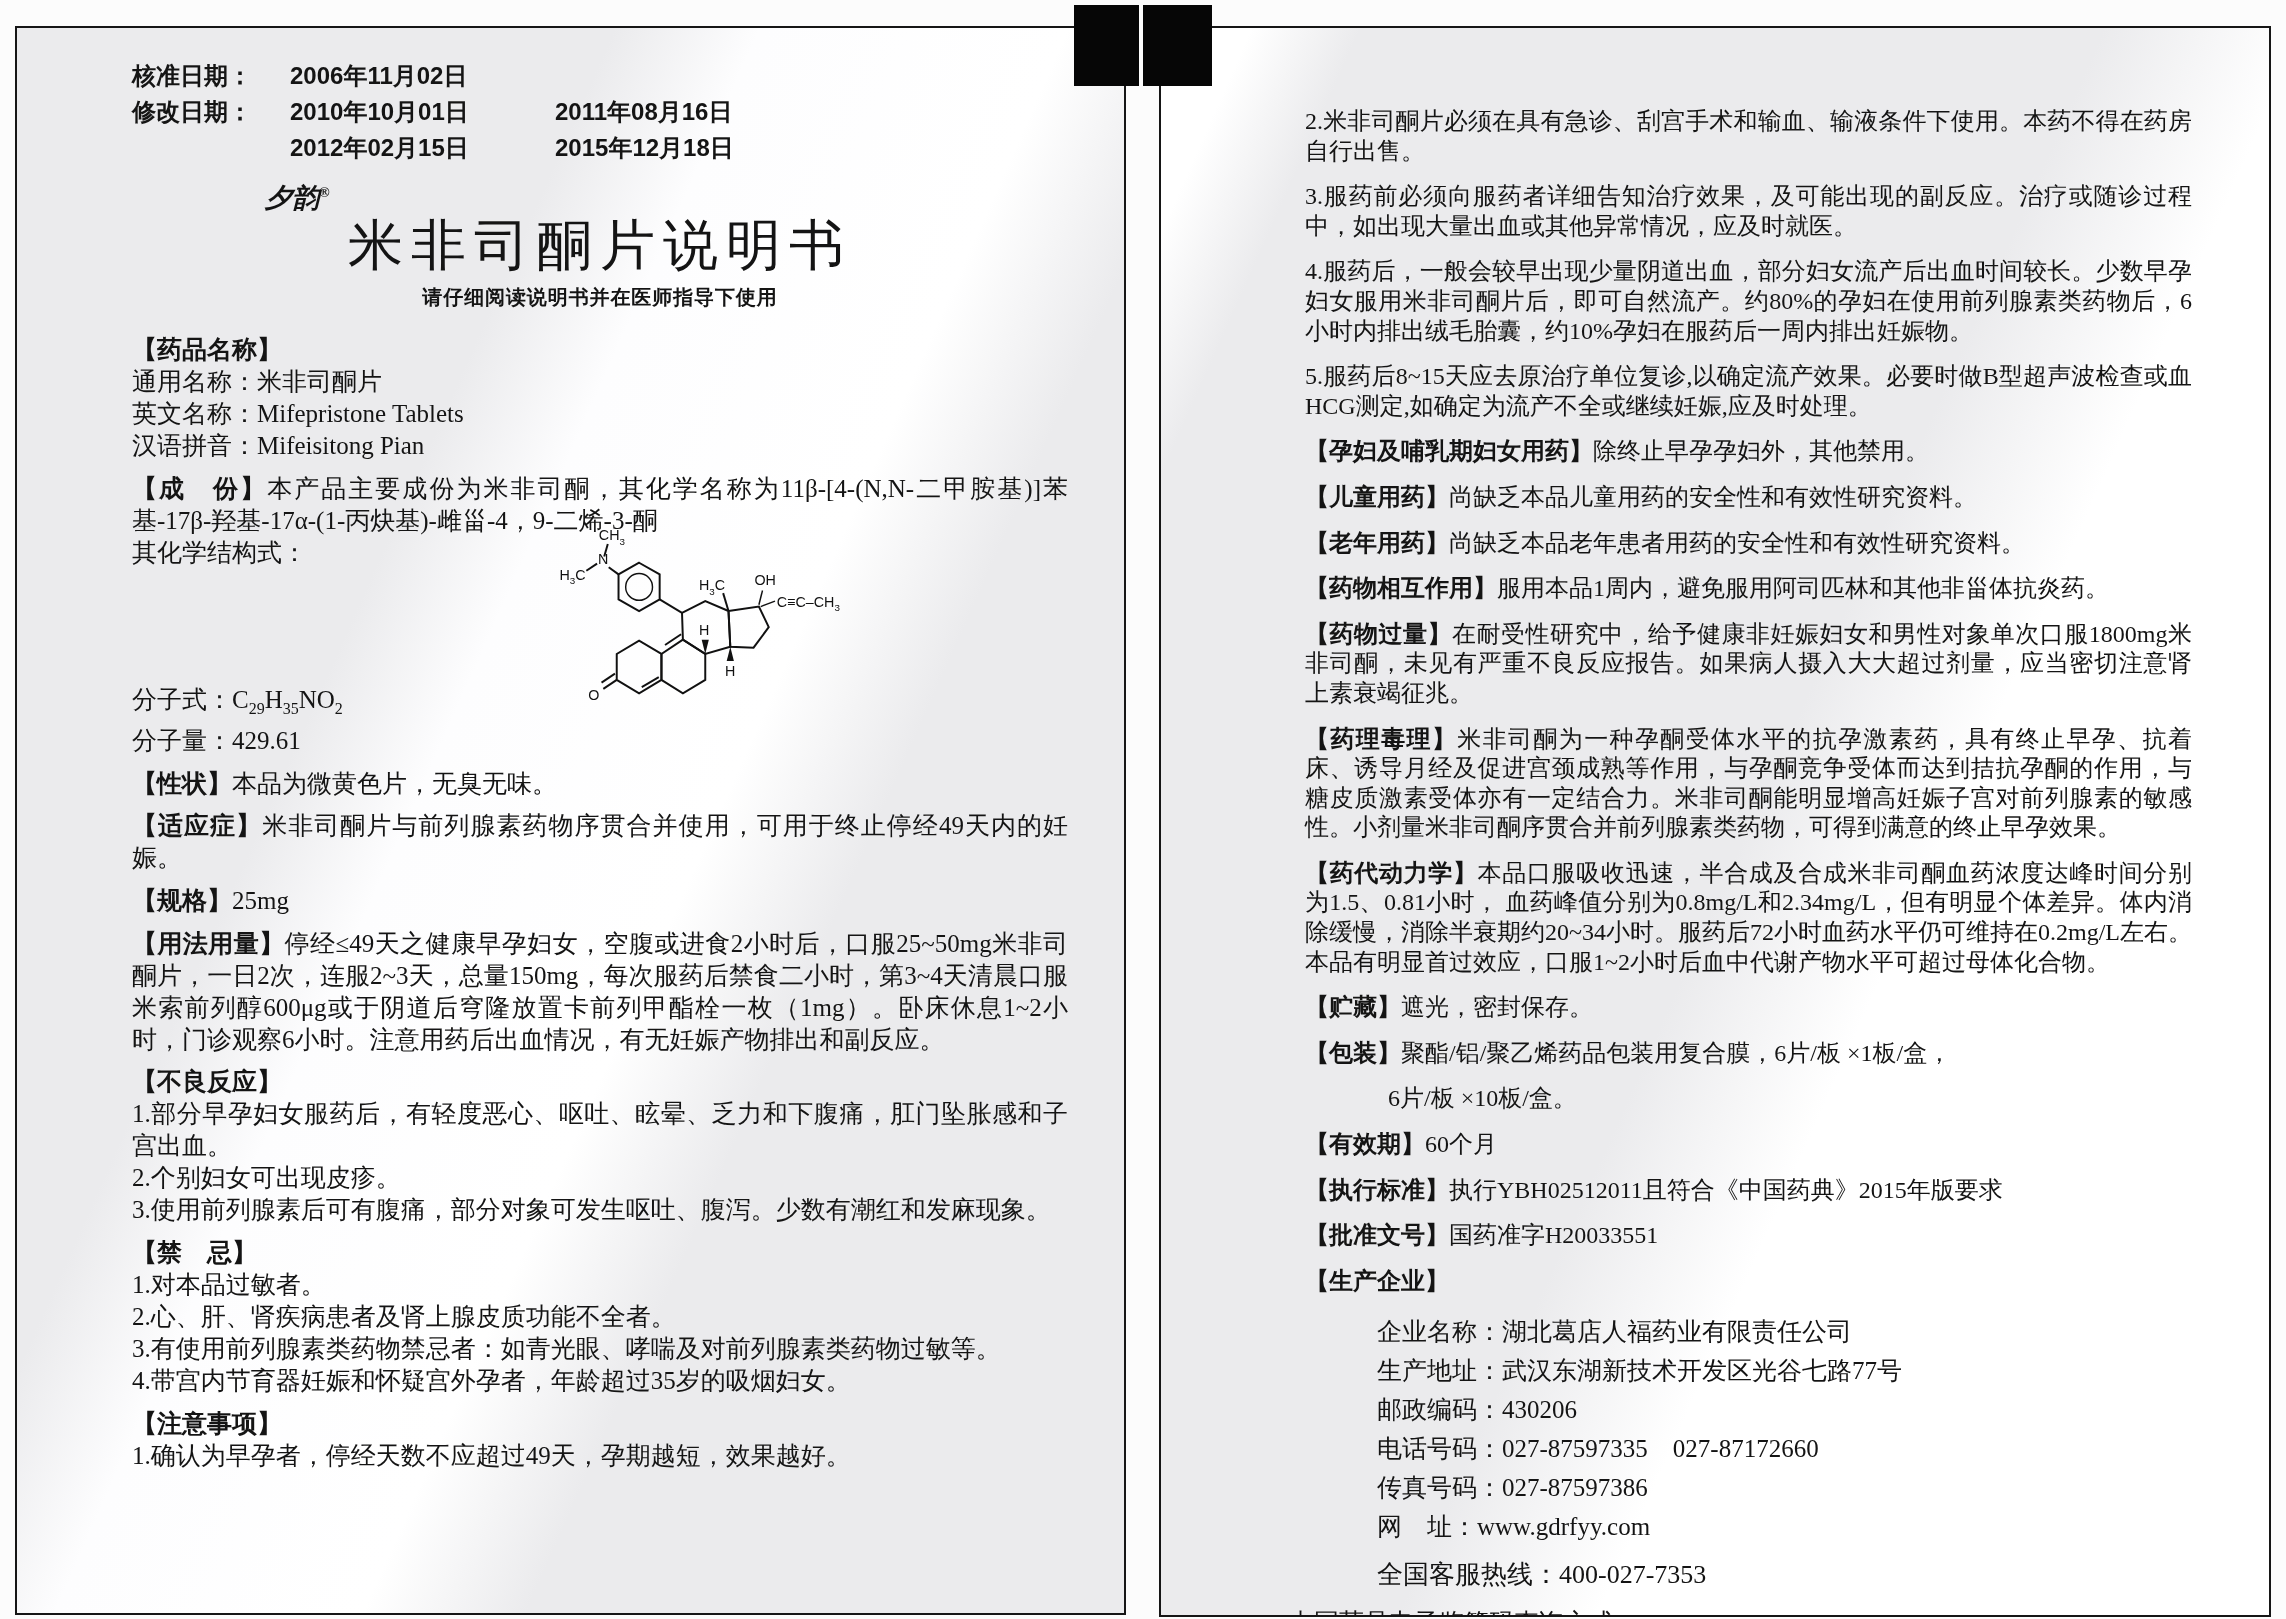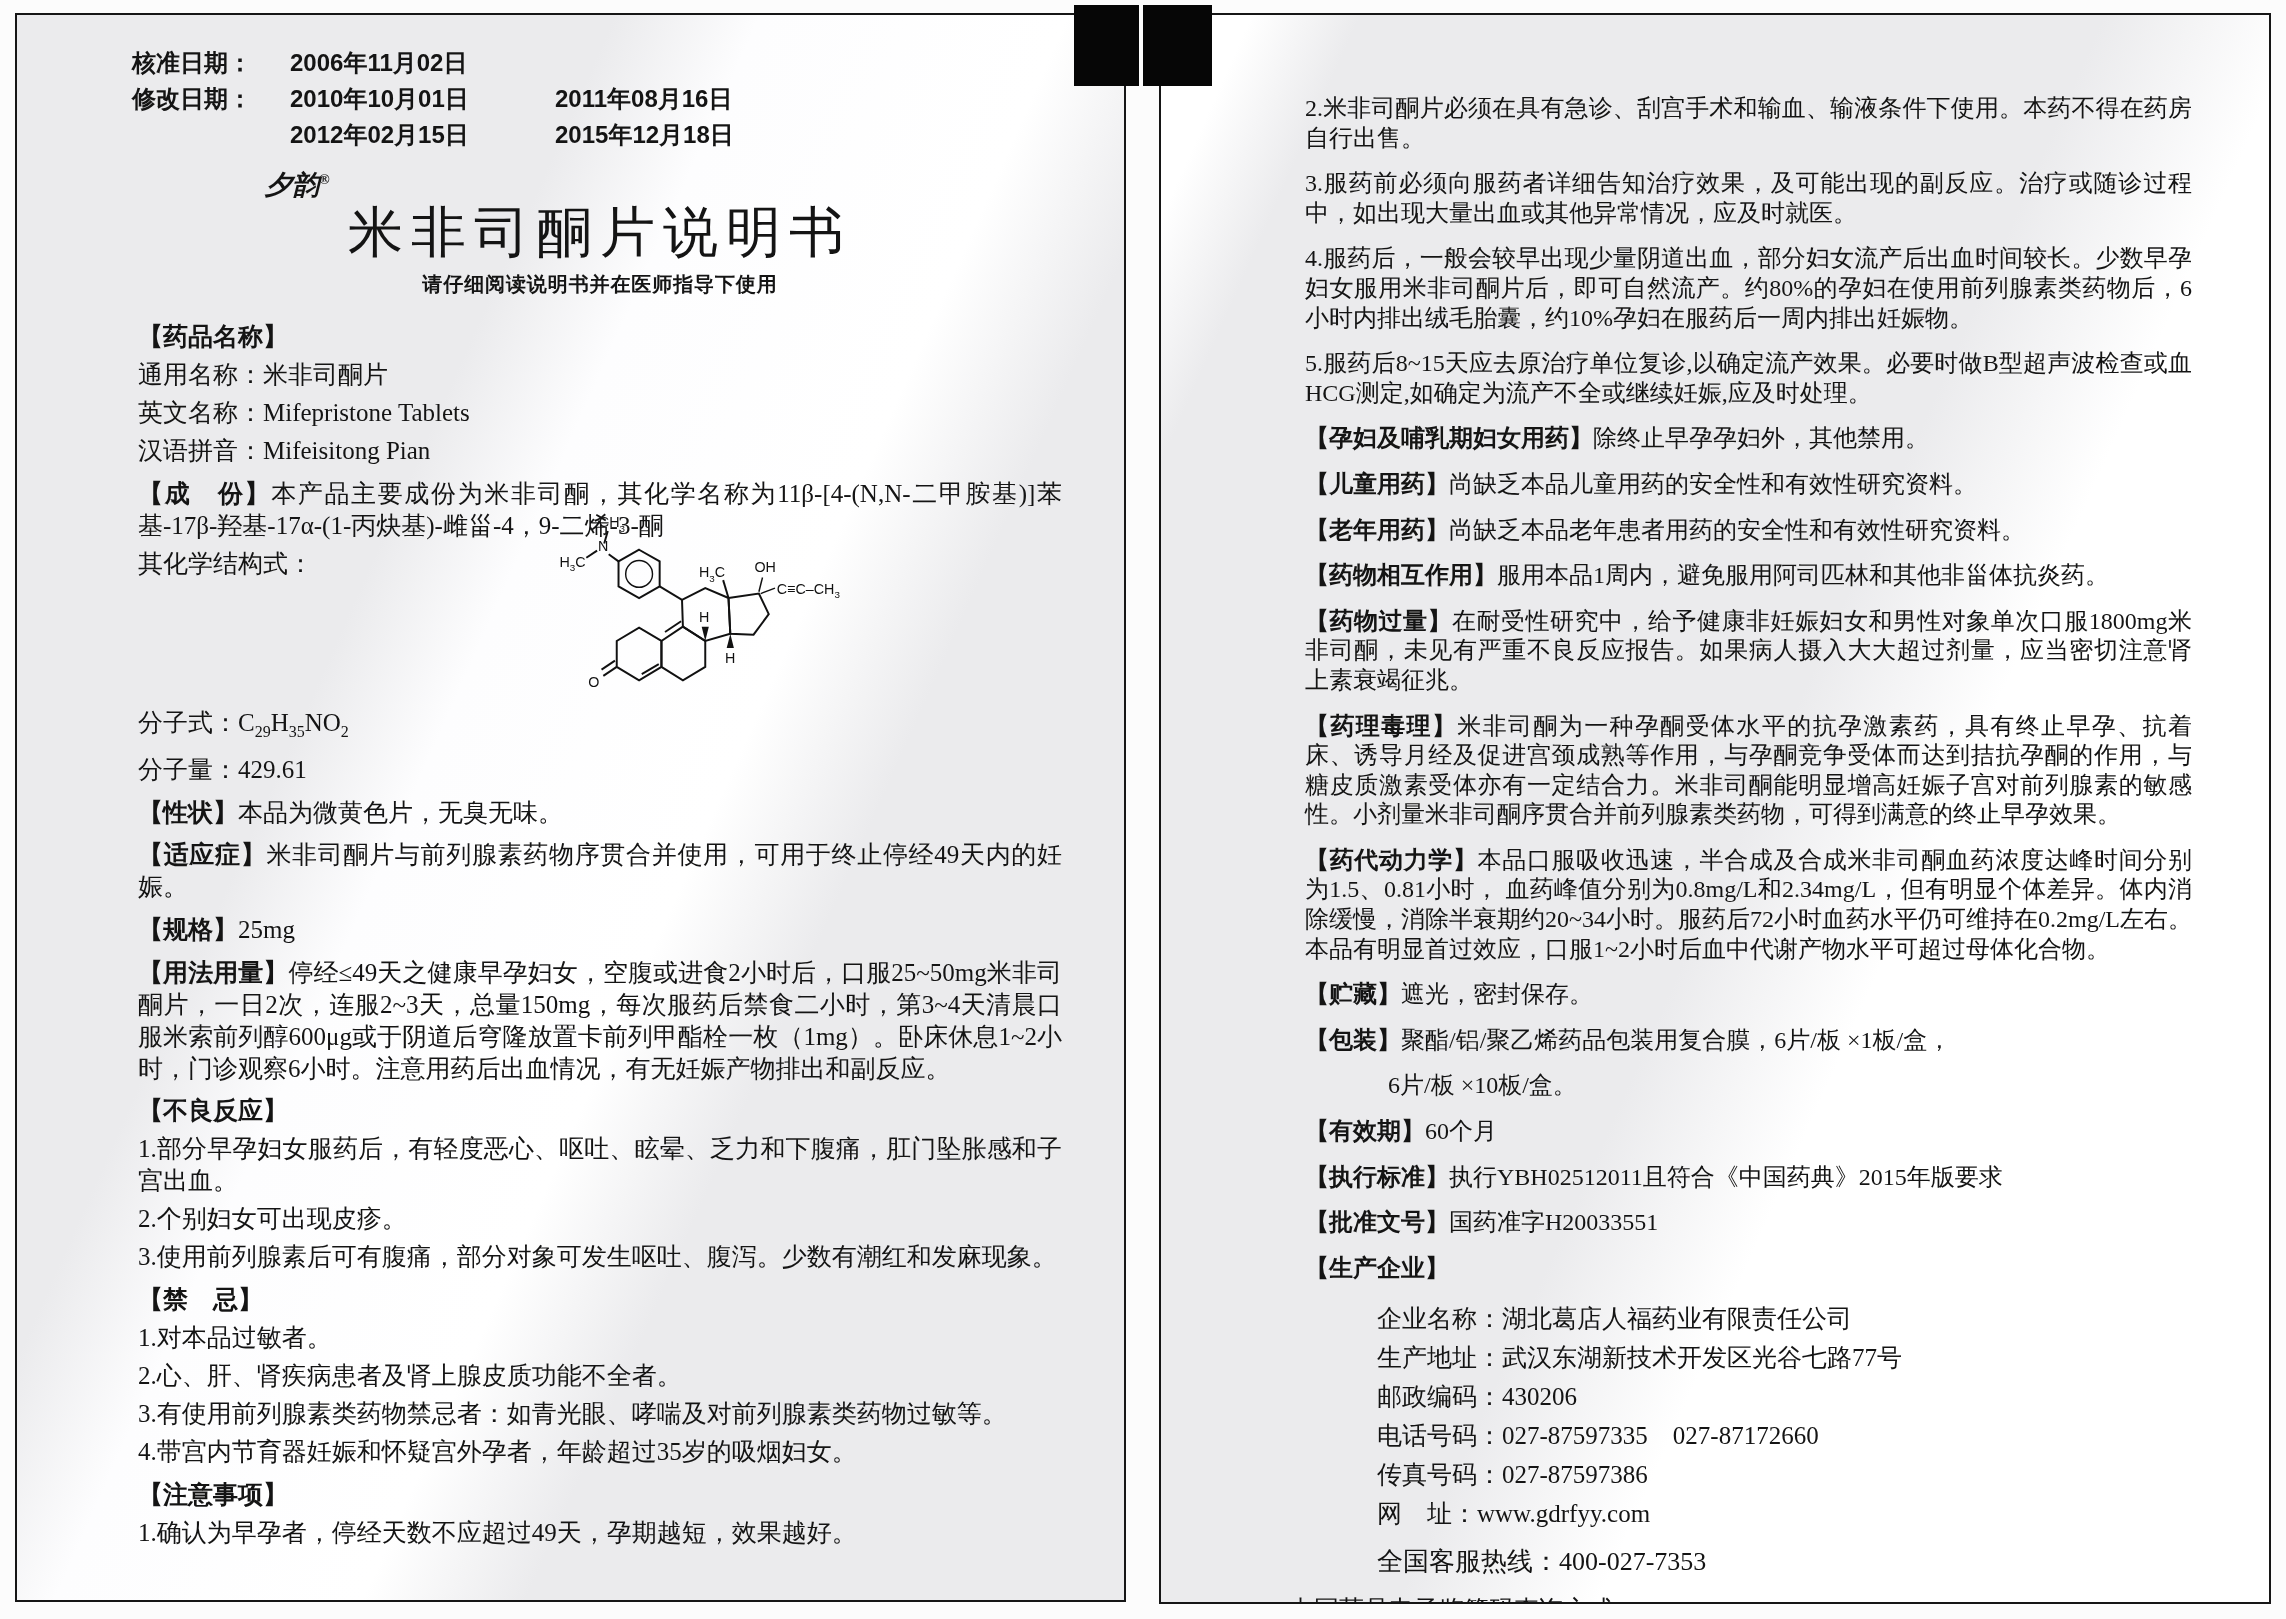--- a/index.html
+++ b/index.html
@@ -1,18 +1,18 @@
 <!DOCTYPE html>
 <html style="font-size:14.3px"><head>
 <meta charset="utf-8">
 <style>
   html,body{margin:0;padding:0;background:#ffffff;}
   #canvas{position:relative;width:2286px;height:1619px;background:#fcfcfc;overflow:hidden;
           font-family:"Liberation Serif","DejaVu Serif",serif;color:#141414;}
-  .page{position:absolute;top:13px;border:2.7px solid #161616;box-sizing:border-box;overflow:hidden;}
+  .page{position:absolute;top:26px;border:2.7px solid #161616;box-sizing:border-box;overflow:hidden;}
   #page-left{left:15px;width:1111px;height:1589px;
     background:linear-gradient(114deg,#ebebed 0%,#ebebed 33%,#fdfdfe 41%,#ffffff 58%,#ebebed 67%,#ebebed 100%);}
   #page-right{left:1159px;width:1112px;height:1591px;
     background:linear-gradient(114deg,#ffffff 0%,#ffffff 5%,#ebebed 11%,#ebebed 52%,#ffffff 63%,#ffffff 100%);}
   .mark{position:absolute;top:4.5px;height:81px;background:#060606;}
   #mark-left{left:1074px;width:65px;}
   #mark-right{left:1143px;width:69px;}
 
   .content{position:relative;}
   #page-left .content{padding:30px 56px 0 115px;}
@@ -22,21 +22,21 @@
   .dates .row{display:flex;}
   .dates .lbl{width:158px;}
   .dates .c1{width:265px;}
 
   .brand{margin:10.7px 0 0 133px;font-size:27px;font-weight:700;font-style:italic;line-height:30px;}
   .brand sup{font-size:14.3px;font-style:normal;}
   .title{text-align:center;font-size:55px;font-weight:400;letter-spacing:8px;line-height:64px;margin-top:1.8px;}
   .subtitle{text-align:center;font-family:Liberation Serif, serif;
             font-weight:700;font-size:20px;line-height:34px;margin-top:2px;letter-spacing:0.9px;}
 
-  .p{font-size:25px;line-height:32px;text-align:justify;margin:6px;}
+  .p{font-size:25px;line-height:32px;text-align:justify;margin:0;}
   .sec{margin-top:10.7px;}
   .hd{font-weight:700;}
   sub{font-size:16px;}
 
   #structure-spacer{height:115px;}
   #structure-svg{position:absolute;left:530px;top:480px;}
   #structure-svg text{font-family:"Liberation Sans","DejaVu Sans",sans-serif;font-size:16px;fill:#111;}
   #structure-svg .s{stroke:#111;stroke-width:2.2;fill:none;}
   #structure-svg .thin{stroke:#111;stroke-width:1.6;fill:none;}
 

